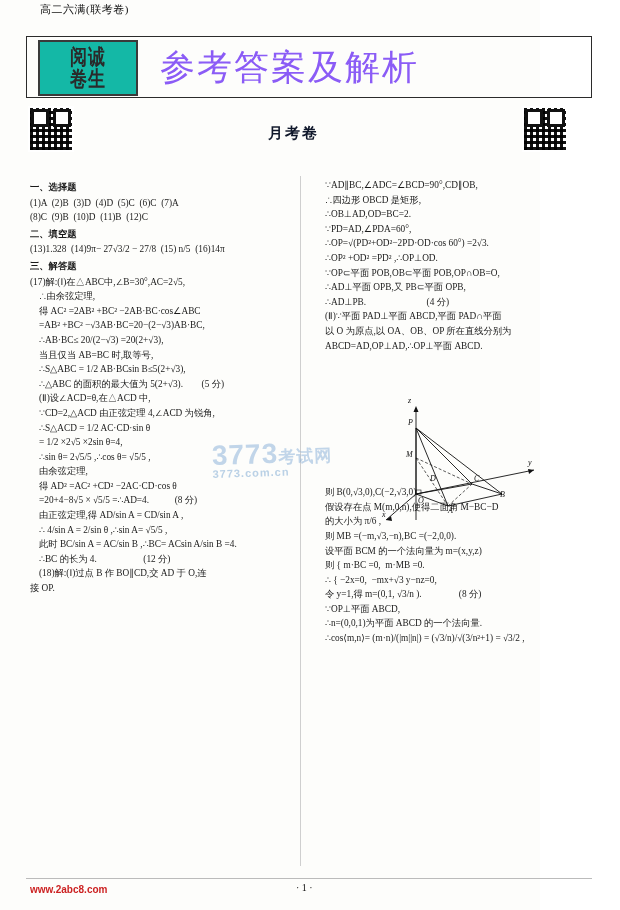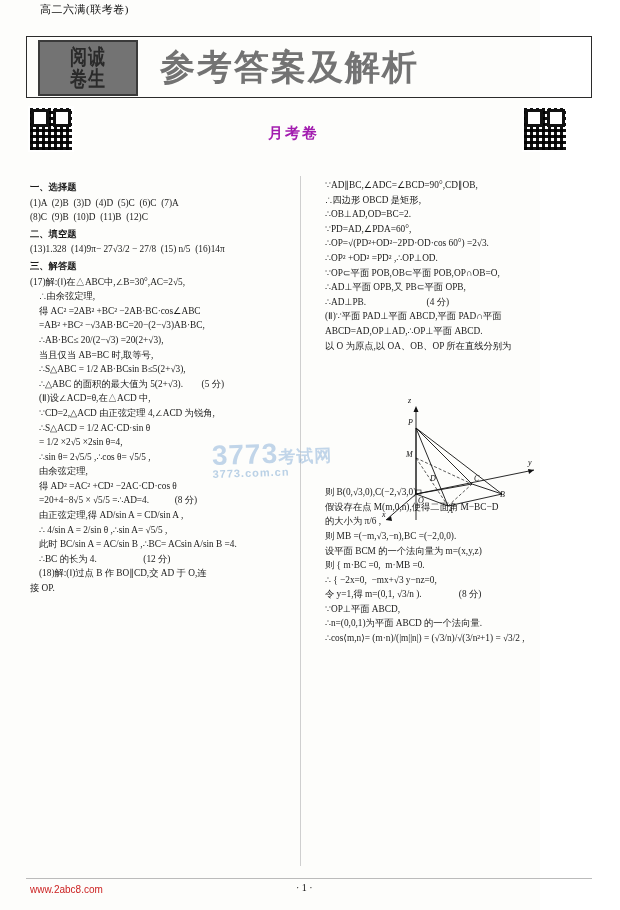--- a/index.html
+++ b/index.html
@@ -22,31 +22,31 @@
     letter-spacing:0.5px;color:#111;
   }
   
   .title-box{
     position:absolute;left:26px;top:36px;width:566px;height:62px;
     border:1.5px solid #2b2b2b;
     box-sizing:border-box;
   }
   .title-text{
     position:absolute;left:160px;top:44px;width:400px;height:48px;
-    font-size:35px;font-weight:bold;
+    font-size:35px;font-weight:normal;
     font-family:"Liberation Serif",serif;
     letter-spacing:2px;
-    color:#737373;
+    color:#8b5cf6;
     line-height:48px;
   }
   
   .seal{
     position:absolute;left:38px;top:40px;width:100px;height:56px;
     border:2px solid #3a3a3a;
-    background:#737373;
+    background:#14b8a6;
     box-sizing:border-box;
     display:flex;align-items:center;justify-content:center;
     overflow:hidden;
   }
   .seal-inner{
     font-size:17px;line-height:17px;font-weight:bold;color:#2a2a2a;
     text-align:center;letter-spacing:1px;
     font-family:"Liberation Serif",serif;
     transform:scaleY(1.25);
   }
@@ -63,21 +63,21 @@
   .qr.right{left:522px;top:106px;}
   .qr::before,.qr::after{
     content:"";position:absolute;width:12px;height:12px;
     border:3px solid #111;background:#fff;
   }
   .qr::before{left:1px;top:1px;}
   .qr::after{right:1px;top:1px;}
 
   .exam-label{
     position:absolute;left:268px;top:124px;
-    font-size:15px;font-weight:bold;letter-spacing:2px;color:#a21caf;
+    font-size:15px;font-weight:bold;letter-spacing:2px;color:#0f172a;
   }
 
   
   .col{
     position:absolute;top:178px;width:258px;
     font-size:9.3px;line-height:14.6px;
     text-align:justify;
   }
   .col.left{left:30px;}
   .col.right{left:316px;}
@@ -103,21 +103,21 @@
   .figure{
     position:absolute;left:352px;top:398px;width:190px;height:128px;
   }
   .fig-label{
     position:absolute;font-size:8px;font-family:"Liberation Serif",serif;font-style:italic;color:#111;
   }
 
   
   .footer-site{
     position:absolute;left:30px;top:884px;
-    font-size:10px;color:#cc2222;font-family:"Liberation Sans",sans-serif;
+    font-size:10px;color:#cc2222;font-family:"Liberation Sans",sans-serif;font-weight:bold;
   }
   .footer-page{
     position:absolute;left:296px;top:882px;
     font-size:10px;color:#111;
   }
   .footer-rule{
     position:absolute;left:26px;top:878px;width:566px;height:0;
     border-top:1px solid #bbb;
   }
 </style>
@@ -180,22 +180,22 @@
     <p class="ln ind">∵AD∥BC,∠ADC=∠BCD=90°,CD∥OB,</p>
     <p class="ln ind">∴四边形 OBCD 是矩形,</p>
     <p class="ln ind">∴OB⊥AD,OD=BC=2.</p>
     <p class="ln ind">∵PD=AD,∠PDA=60°,</p>
     <p class="ln ind">∴OP=√(PD²+OD²−2PD·OD·cos 60°) =2√3.</p>
     <p class="ln ind">∴OP² +OD² =PD² ,∴OP⊥OD.</p>
     <p class="ln ind">∵OP⊂平面 POB,OB⊂平面 POB,OP∩OB=O,</p>
     <p class="ln ind">∴AD⊥平面 OPB,又 PB⊂平面 OPB,</p>
     <p class="ln ind">∴AD⊥PB.                          (4 分)</p>
     <p class="ln ind">(Ⅱ)∵平面 PAD⊥平面 ABCD,平面 PAD∩平面</p>
+    <p class="ln ind">以 O 为原点,以 OA、OB、OP 所在直线分别为</p>
     <p class="ln ind">ABCD=AD,OP⊥AD,∴OP⊥平面 ABCD.</p>
-    <p class="ln ind">以 O 为原点,以 OA、OB、OP 所在直线分别为</p>
 
     <div style="height:132px"></div>
 
     <p class="ln ind">则 B(0,√3,0),C(−2,√3,0).</p>
     <p class="ln ind">假设存在点 M(m,0,n),使得二面角 M−BC−D</p>
     <p class="ln ind">的大小为 π/6 ,</p>
     <p class="ln ind">则 MB =(−m,√3,−n),BC =(−2,0,0).</p>
     <p class="ln ind">设平面 BCM 的一个法向量为 m=(x,y,z)</p>
     <p class="ln ind">则 { m·BC =0,  m·MB =0.</p>
     <p class="ln ind">∴ { −2x=0,  −mx+√3 y−nz=0,</p>

